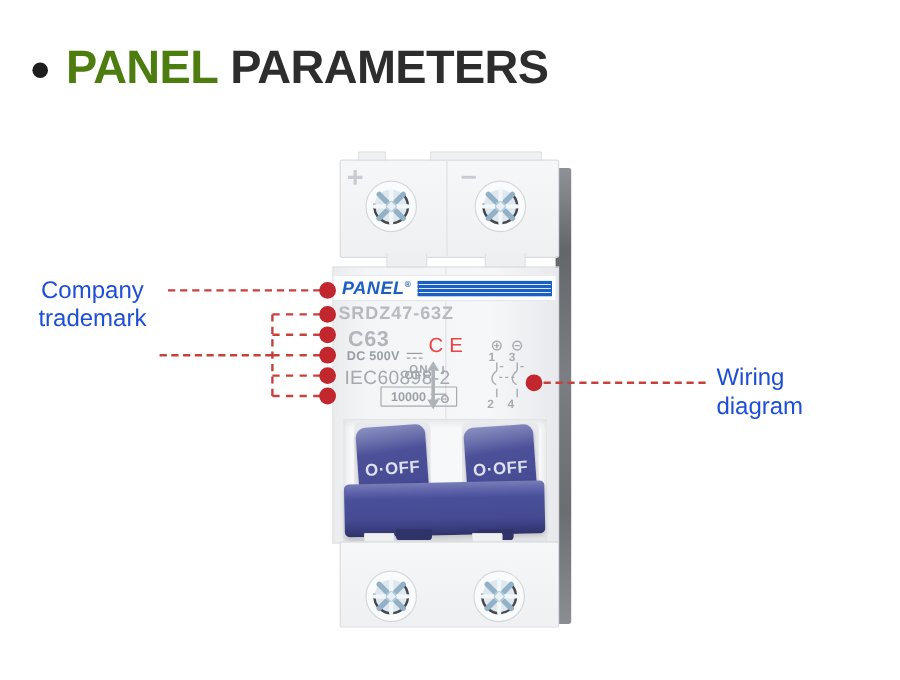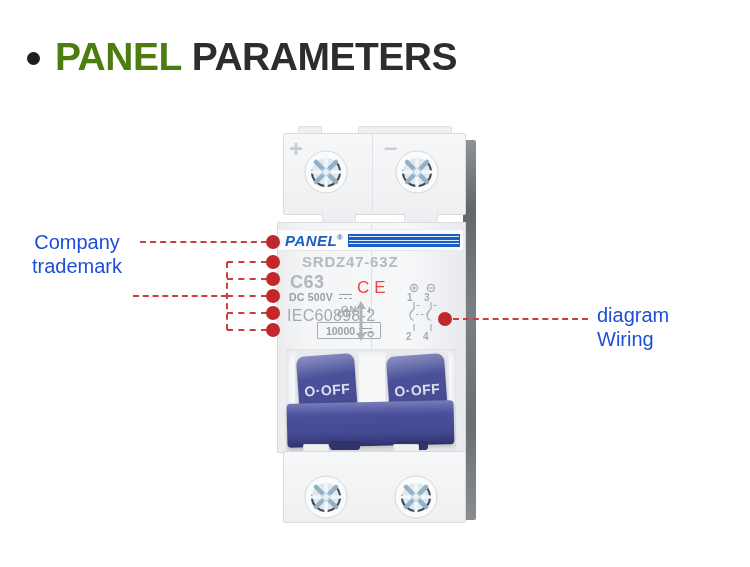--- a/index.html
+++ b/index.html
@@ -117,21 +117,21 @@
   <div class="abs body-main"></div>
   <div class="abs divider" style="left:372px;top:134px;height:79px;"></div>
   <div class="abs divider" style="left:371px;top:222px;height:128px;"></div>
   <div class="abs divider" style="left:372px;top:452px;height:68px;"></div>
 
   <div class="abs banner">
     <span class="brand"><span>PANEL</span><sup>®</sup></span>
     <span class="stripes"></span>
   </div>
 
-  <div class="abs model" style="left:302px;top:253px;">SRDZ47-63Z</div>
+  <div class="abs model" style="left:282px;top:253px;">SRDZ47-63Z</div>
   <div class="abs rating" style="left:290px;top:272px;">C63</div>
   <div class="abs cemark" style="left:357px;top:278px;">CE</div>
   <div class="abs spec" style="left:289px;top:291px;">
     <span>DC 500V</span>
       <span class="dcsym"></span>
   </div>
   <div class="abs spec2" style="left:287px;top:307px;">IEC60898-2</div>
   <div class="abs capbox" style="left:286px;top:322px;margin-left:31px;">
     <span>10000</span>
       <span class="dcsym"></span>
@@ -209,17 +209,17 @@
   <div class="abs cdot" style="left:266px;top:235px;"></div>
   <div class="abs cdot" style="left:266px;top:255px;"></div>
   <div class="abs cdot" style="left:266px;top:272px;"></div>
   <div class="abs cdot" style="left:266px;top:289px;"></div>
   <div class="abs cdot" style="left:266px;top:306px;"></div>
   <div class="abs cdot" style="left:266px;top:323px;"></div>
 
   <div class="abs cdot" style="left:438px;top:312px;"></div>
   <div class="abs dash-h" style="left:453px;top:318px;width:135px;"></div>
   <div class="abs lbl" style="left:597px;top:303px;">
+    <div>Wiring</div>
     <div>diagram</div>
-    <div>Wiring</div>
   </div>
 
 </div>
 
 </body></html>

